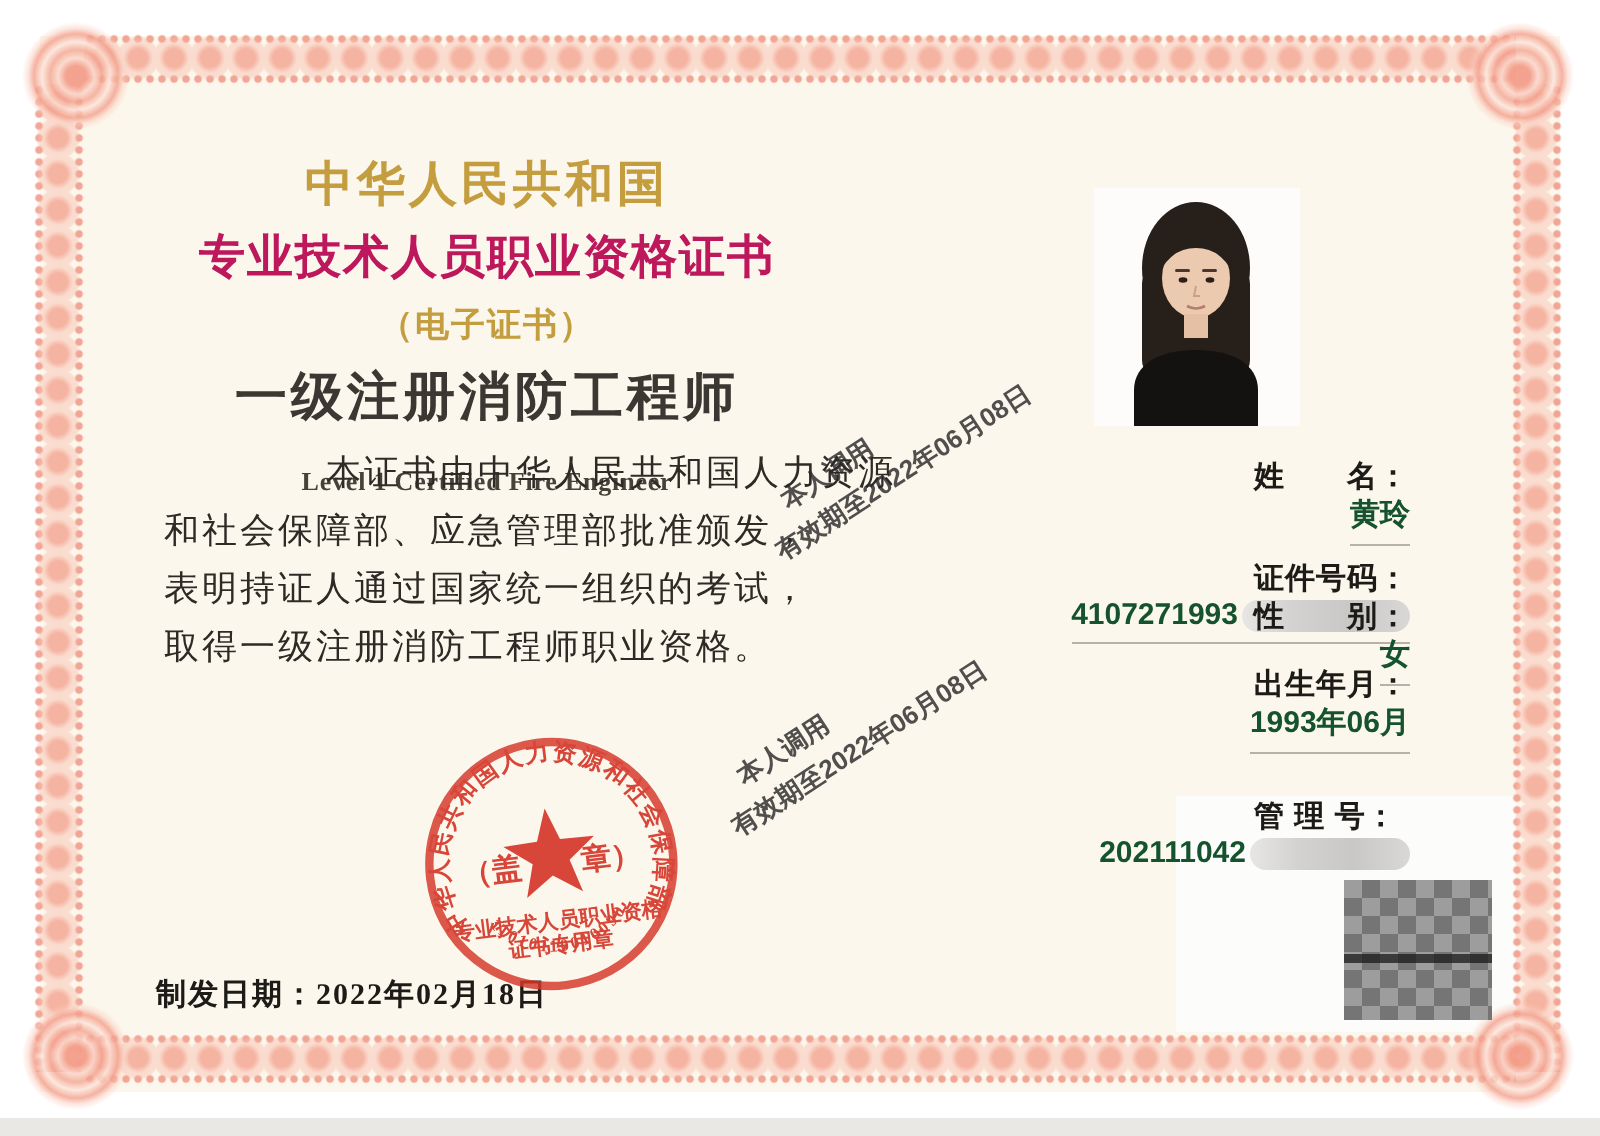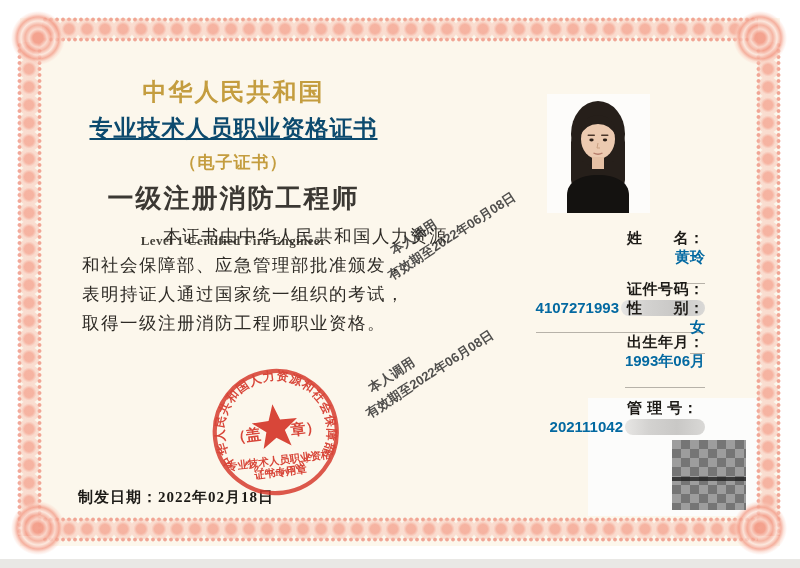--- a/index.html
+++ b/index.html
@@ -39,41 +39,41 @@
     background:radial-gradient(circle at 50% 50%,
       rgba(243,158,138,.95) 5px, rgba(250,214,202,.85) 9px,
       rgba(243,158,138,.75) 13px, rgba(252,227,217,.75) 17px,
       rgba(243,158,138,.8) 21px, rgba(250,205,190,.5) 24px, transparent 27px);
   }
   .corner.tl { left:10px; top:10px; } .corner.tr { left:732px; top:10px; }
   .corner.bl { left:10px; top:500px; } .corner.br { left:732px; top:500px; }
   .bottom-bar { position:absolute; left:0; right:0; bottom:0; height:9px; background:#e9e8e5; z-index:6; }
 
   
-  .title-block { position:absolute; left:41px; top:76px; width:385px; text-align:center; z-index:4; }
+  .title-block { position:absolute; left:51px; top:76px; width:385px; text-align:center; z-index:4; }
   .t1 { font-size:24px; font-weight:700; color:#c49d3f; letter-spacing:2px; }
-  .t2 { font-size:23px; font-weight:700; color:#0c4a6e; letter-spacing:1px; margin-top:5px;text-decoration:underline; }
+  .t2 { font-size:23px; font-weight:700; color:#be185d; letter-spacing:1px; margin-top:5px; }
   .t3 { font-size:17px; font-weight:700; color:#c49d3f; margin-top:7px; letter-spacing:1px; }
   .cn { font-size:26px; font-weight:700; color:#3b3833; letter-spacing:2px; margin-top:7px; }
   .en { font-size:13px; font-weight:700; color:#45423a; margin-top:17px; letter-spacing:.4px; }
 
   
   .body-text { position:absolute; left:82px; top:222px; width:366px; z-index:4;
     font-size:17.5px; line-height:29px; color:#2e2b26; letter-spacing:1.5px; }
   .body-text .bl.indent { text-indent:36px;text-align:right; }
 
   
   .photo { position:absolute; left:547px; top:94px; z-index:4; }
 
   
   .frow { position:absolute; left:453px; width:252px; display:flex; align-items:flex-end; z-index:4;
     font-family:"Liberation Sans","DejaVu Sans",sans-serif;flex-direction:column; }
   .flabel { width:78px; flex:none; font-size:15px; font-weight:700; color:#1d1b17; white-space:pre; letter-spacing:.5px; }
   .fline { flex:1; display:flex; justify-content:center; align-items:flex-end;
-    font-size:15px; font-weight:600; color:#0369a1; padding-bottom:16px; min-height:21px; }
+    font-size:15px; font-weight:600; color:#14532d; padding-bottom:5px; min-height:21px; }
   .underl { border-bottom:1.2px solid #b7b2a9; }
   .capsule { display:inline-block; width:84px; height:16px; border-radius:8px; margin-left:2px; vertical-align:-3px;
     background:linear-gradient(90deg,#e7e6e4,#d3d2d0 30%,#c9c8c6 65%,#d9d8d6); }
 
   
   .wm { position:absolute; z-index:5; transform:rotate(-33deg);
     font-family:"Liberation Sans","DejaVu Sans",sans-serif;
     font-size:13px; font-weight:600; color:rgba(42,42,42,.82); line-height:1.55; white-space:nowrap; }
   .wm .l1 { display:block; margin-left:16px; }
   .wm.wm1 { left:372px; top:208px; }

